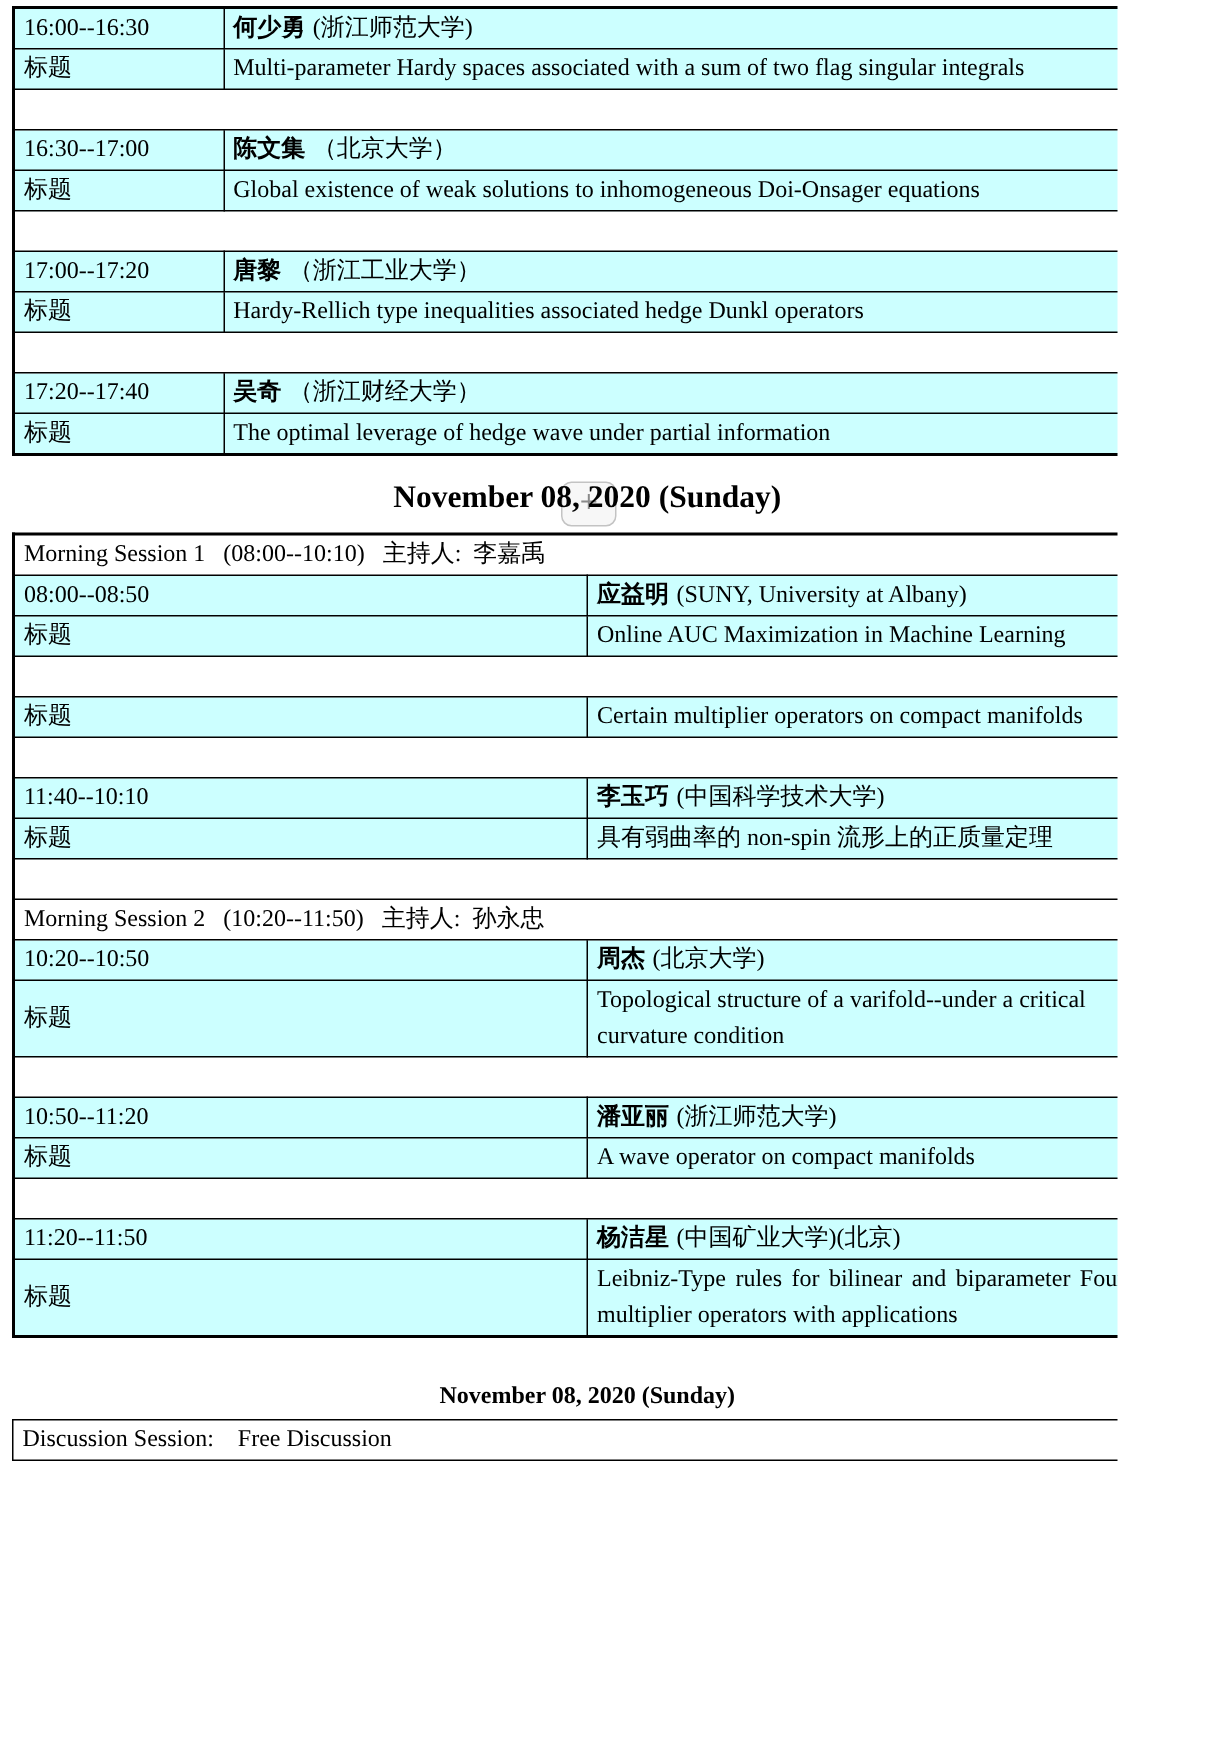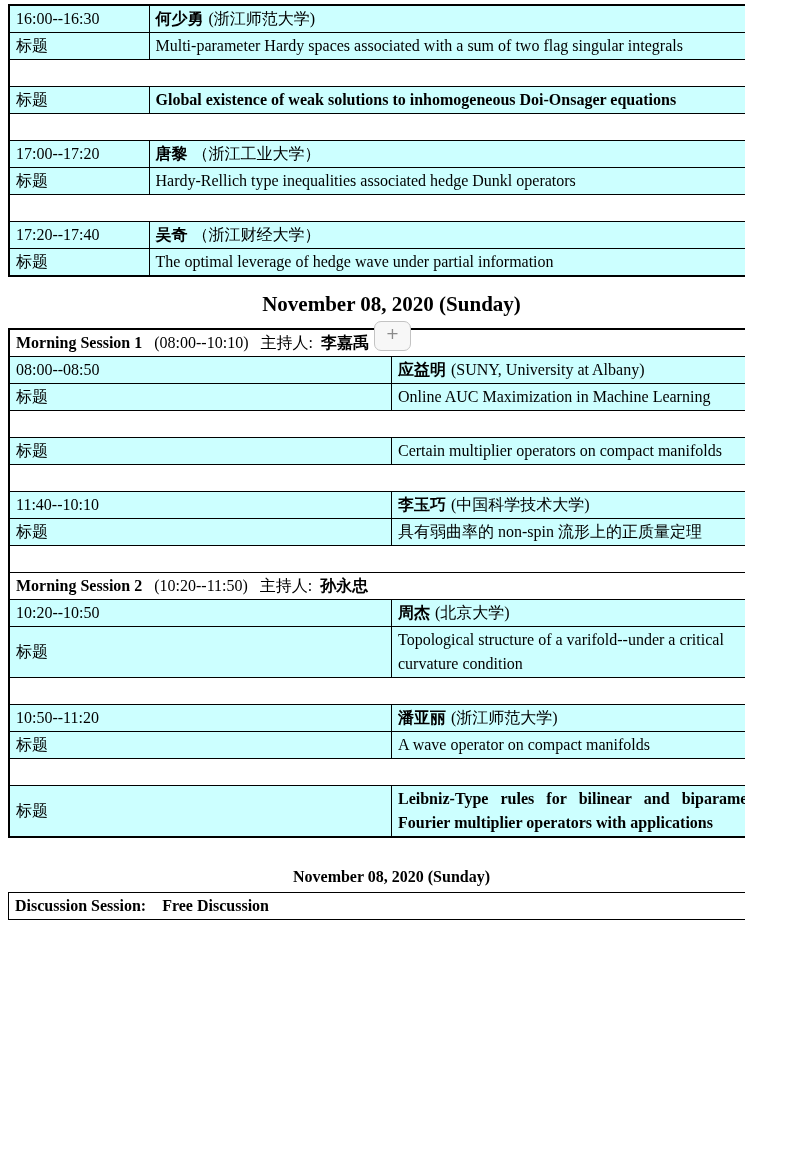--- a/index.html
+++ b/index.html
@@ -18,24 +18,24 @@
   }
   table.sched.thin { border-width:1px; }
   table.sched td {
     border:1px solid #000; vertical-align:middle;
     font-size:16px; line-height:24px; padding:1px 6px;
   }
   table.sched tr { height:27px; }
   td.cyan { background:#ccffff; }
   td.c1 { width:140px; }
   td.c2 { }
-  td.justify { text-align:justify;font-weight:bold; }
+  td.justify { text-align:justify; }
   td.spacer { background:#fff; }
   td.session { background:#fff; font-size:17px; }
-  td.session b { font-weight:bold;margin-top:48px; }
+  td.session b { font-weight:normal;margin-top:48px; }
   td.session span.mid { white-space:pre-wrap; }
   b.spk { font-weight:bold; }
   span.affil { margin-left:5px;text-align:right; }
 
   h1.day-heading {
     position:relative; z-index:2;
     text-align:center; font-size:21px; font-weight:bold;
     margin:13px 0 10px 0; line-height:28px;
   }
   h2.day-heading-small {
@@ -72,20 +72,24 @@
             <td class="c2 cyan"><b class="spk">何少勇</b><span class="affil">(浙江师范大学)</span></td>
           </tr>
           <tr>
             <td class="c1 cyan">标题</td>
             <td class="c2 cyan">Multi-parameter Hardy spaces associated with a sum of two flag singular integrals</td>
           </tr>
           <tr>
             <td colspan="2" class="spacer"></td>
           </tr>
           <tr>
+            <td class="c1 cyan">16:30--17:00</td>
+            <td class="c2 cyan"><b class="spk">陈文集</b><span class="affil">（北京大学）</span></td>
+          </tr>
+          <tr>
             <td class="c1 cyan">标题</td>
             <td class="c2 cyan justify">Global existence of weak solutions to inhomogeneous Doi-Onsager equations</td>
           </tr>
           <tr>
             <td colspan="2" class="spacer"></td>
           </tr>
           <tr>
             <td class="c1 cyan">17:00--17:20</td>
             <td class="c2 cyan"><b class="spk">唐黎</b><span class="affil">（浙江工业大学）</span></td>
           </tr>
@@ -160,20 +164,24 @@
           <tr>
             <td class="c1 cyan">10:50--11:20</td>
             <td class="c2 cyan"><b class="spk">潘亚丽</b><span class="affil">(浙江师范大学)</span></td>
           </tr>
           <tr>
             <td class="c1 cyan">标题</td>
             <td class="c2 cyan">A wave operator on compact manifolds</td>
           </tr>
           <tr>
             <td colspan="2" class="spacer"></td>
+          </tr>
+          <tr>
+            <td class="c1 cyan">11:20--11:50</td>
+            <td class="c2 cyan"><b class="spk">杨洁星</b><span class="affil">(中国矿业大学)(北京)</span></td>
           </tr>
           <tr>
             <td class="c1 cyan">标题</td>
             <td class="c2 cyan justify">Leibniz-Type rules for bilinear and biparameter Fourier multiplier operators with applications</td>
           </tr>
         </tbody>
       </table>
 
     <h2 class="day-heading-small">November 08, 2020 (Sunday)</h2>
 

